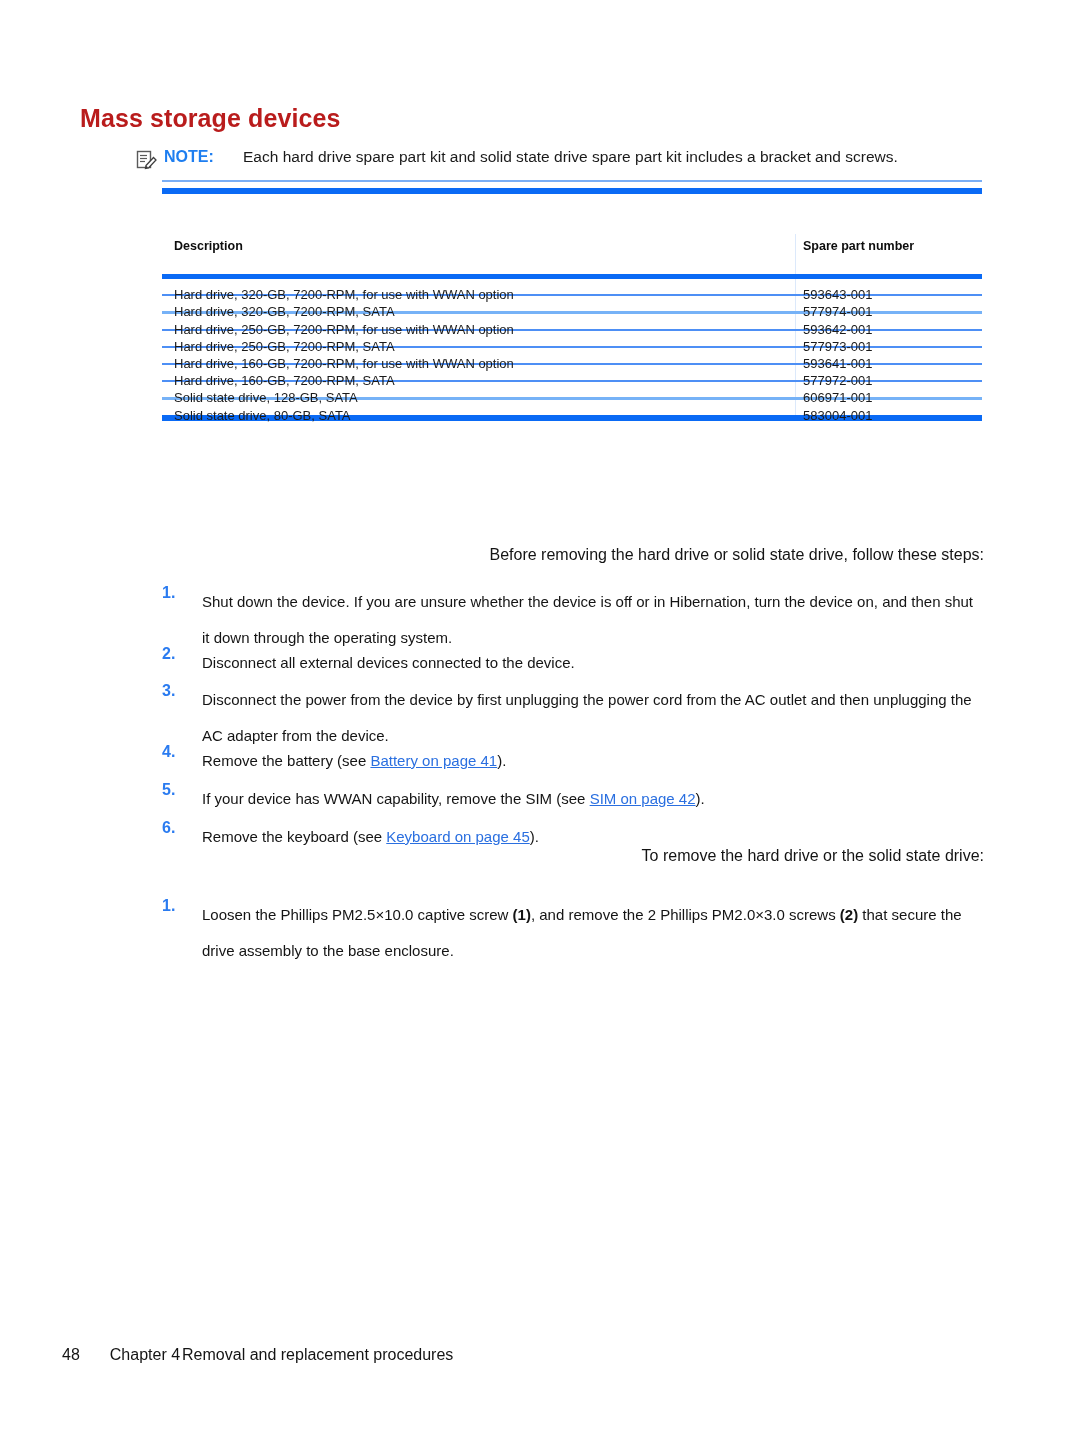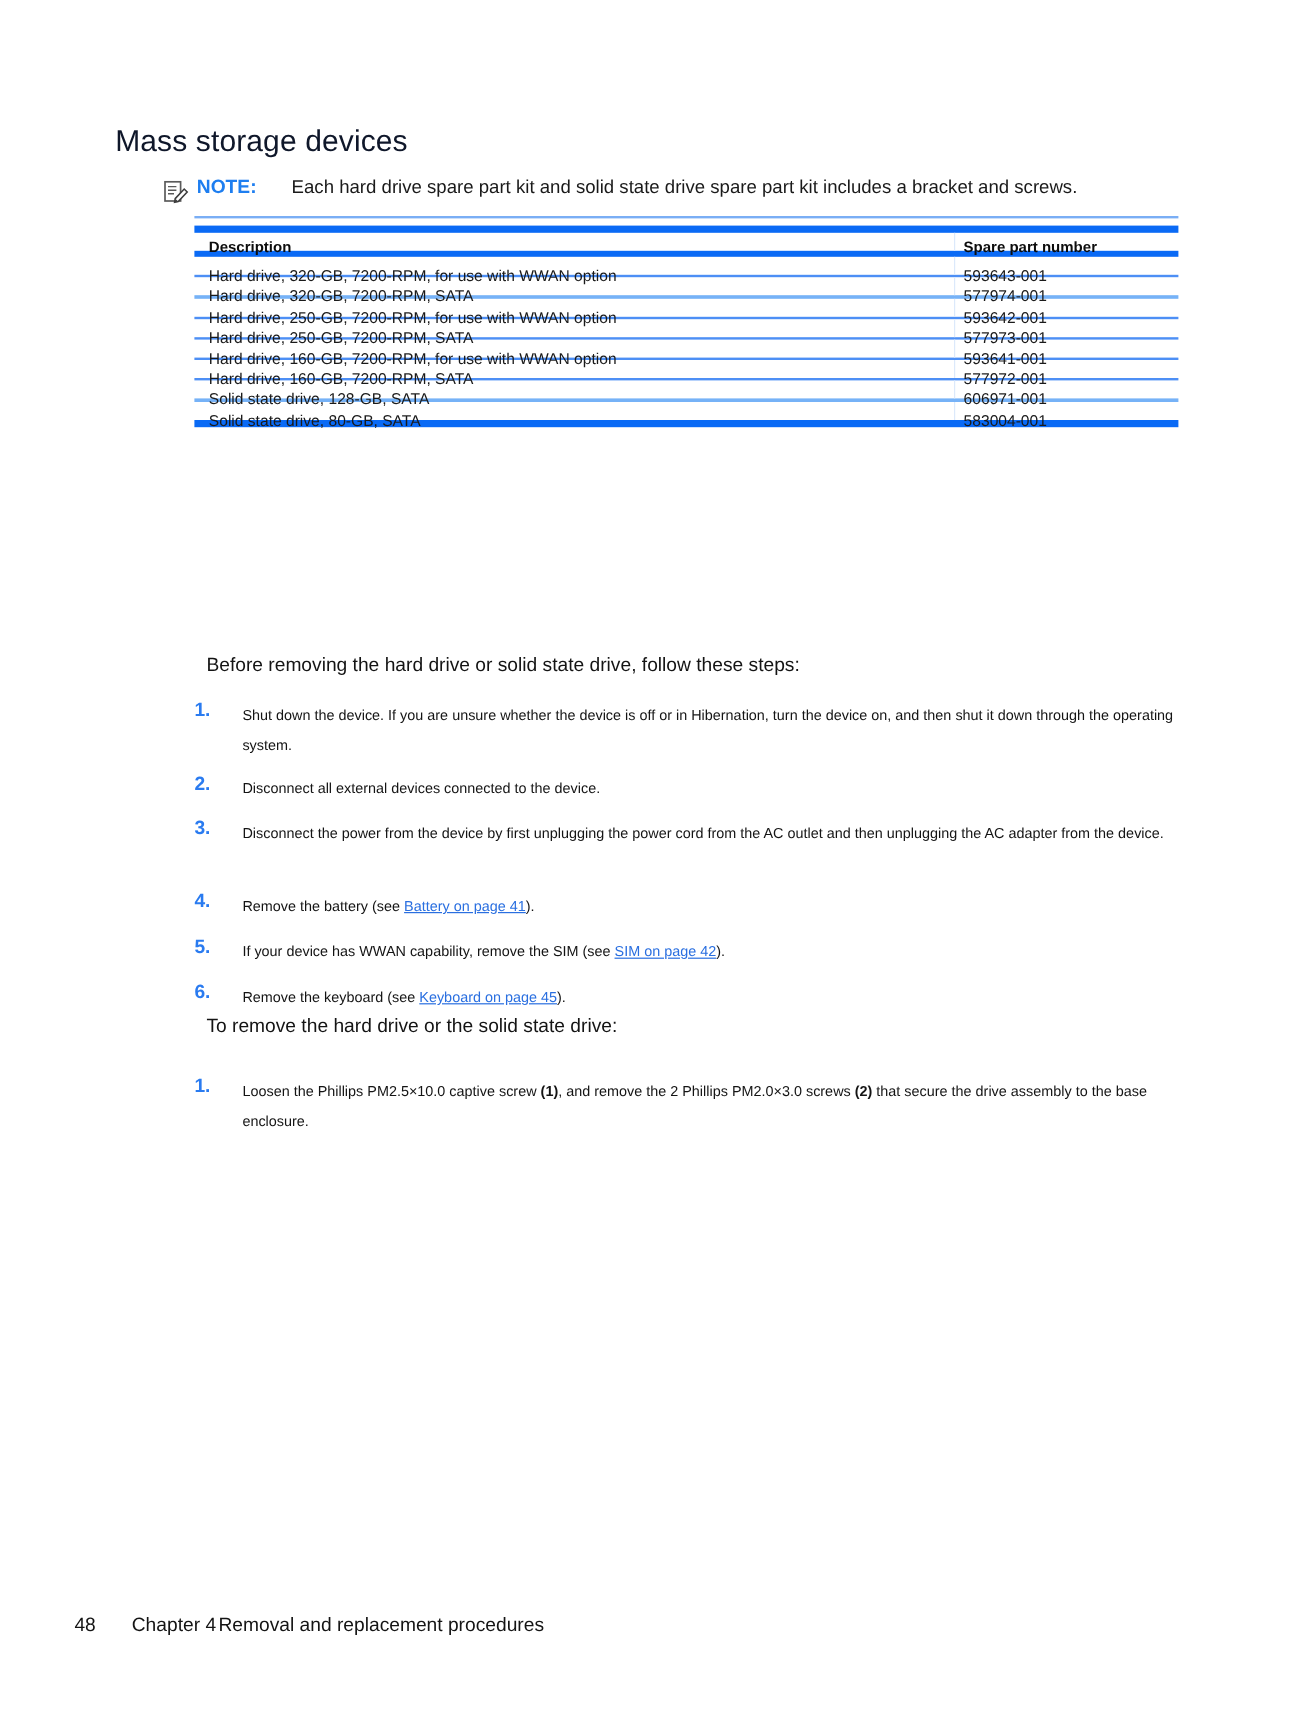--- a/index.html
+++ b/index.html
@@ -18,24 +18,23 @@
     background: #ffffff;
     overflow: hidden;
   }
 
   
   .page-title {
     position: absolute;
     left: 80px;
     top: 104px;
     font-size: 25px;
-    font-weight: normal;
-    color: #0f172a;
+    font-weight: bold;
+    color: #b91c1c;
     letter-spacing: 0.1px;
-    margin-left: 16px;
   }
 
   
   .note {
     position: absolute;
     left: 136px;
     top: 148px;
     width: 848px;
     height: 34px;
   }
@@ -108,21 +107,21 @@
     white-space: nowrap;
   }
   .trow .c-part {
     position: absolute;
     left: 641px;
     top: 8px;
     font-size: 13px;
     color: #1a1a1a;
     white-space: nowrap;
   }
-  .trow.header { height: 15px; }
+  .trow.header { height: 40px; margin-top: 40px; }
   .trow.header .c-desc,
   .trow.header .c-part {
     top: 5px;
     font-weight: bold;
     font-size: 12.5px;
     color: #0d0d0d;
   }
   .vsep {
     position: absolute;
     left: 633px;
@@ -133,41 +132,42 @@
   }
 
   
   .body-text {
     position: absolute;
     left: 172px;
     font-size: 16px;
     line-height: 23px;
     color: #141414;
     width: 812px;
+    text-align: right;
   }
   .step {
     position: absolute;
     left: 162px;
     width: 822px;
   }
   .step .num {
     position: absolute;
     left: 0px;
     top: 0px;
     font-size: 16px;
     font-weight: bold;
     color: #2a7bf0;
   }
   .step .txt {
     position: absolute;
     left: 40px;
     top: 0px;
     width: 782px;
-    font-size: 12px;
-    line-height: 25px;
+    font-size: 15px;
+    line-height: 36px;
     color: #141414;
   }
   a.doclink {
     color: #2a6fe0;
   }
   .b { font-weight: bold; }
 
   
   .footer {
     position: absolute;

